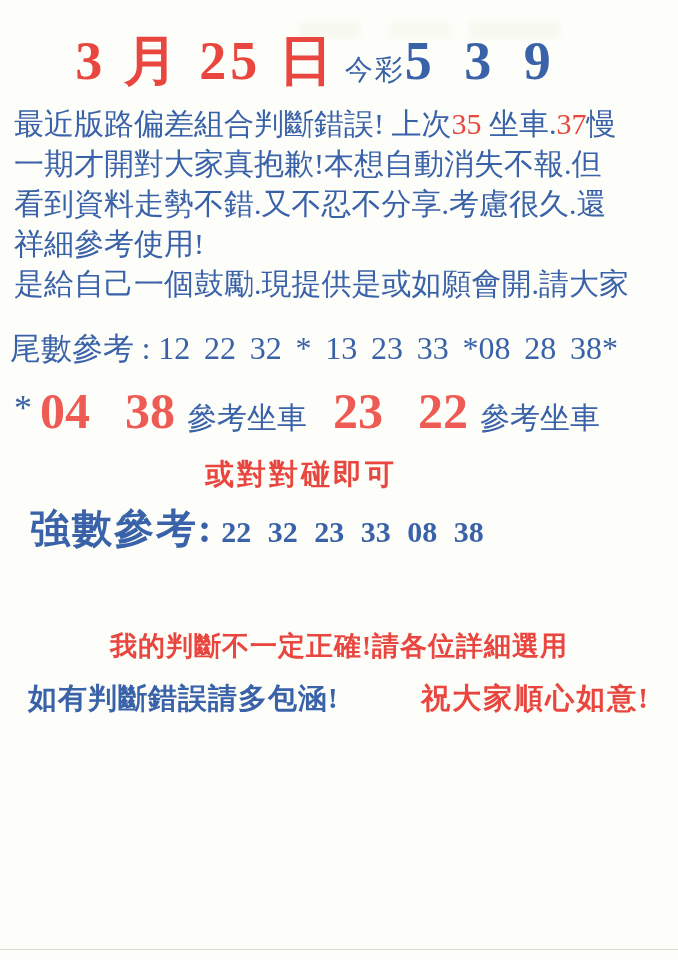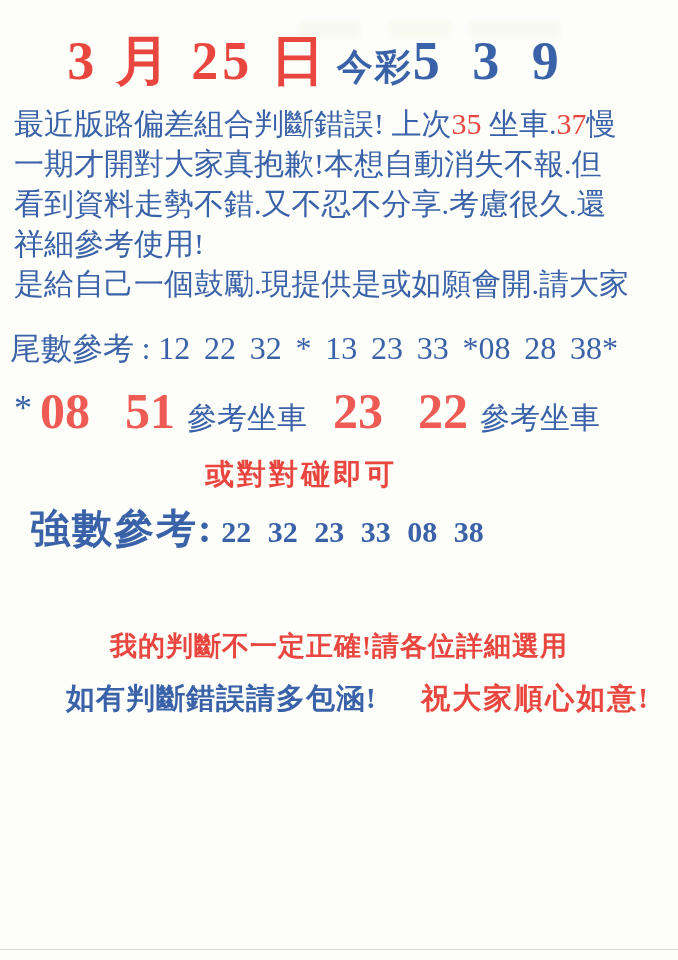--- a/index.html
+++ b/index.html
@@ -21,21 +21,21 @@
 
   
   .bleed{
     position:absolute;top:22px;left:300px;width:260px;height:16px;
     background:linear-gradient(90deg,#f7f8ee 0 60px,transparent 60px 90px,#f8f9ef 90px 150px,transparent 150px 170px,#f7f8ee 170px 240px);
     filter:blur(2px);opacity:.9;
   }
 
   .title{white-space:nowrap;text-align:center;transform:translateX(-26px);line-height:1;}
   .title .date{color:var(--red);font-size:54px;font-weight:bold;letter-spacing:4px;}
-  .title .brand{color:var(--blue);font-size:36px;font-weight:bold;margin-left:8px;letter-spacing:2px;}
+  .title .brand{color:var(--blue);font-size:28px;font-weight:normal;margin-left:8px;letter-spacing:2px;}
   .title .digits{color:var(--blue);font-size:54px;font-weight:bold;word-spacing:.35em;margin-left:0;}
 
   .intro{margin:16px 14px 0;color:var(--blue);font-size:30px;font-weight:500;}
   .intro .line{line-height:40px;white-space:nowrap;}
   .intro .hl{color:var(--red);margin-top:19px;}
 
   .strong-tail{margin-top:24px;text-align:center;color:var(--red-soft);
     font-size:50px;font-weight:bold;letter-spacing:4px;line-height:1;}
 
   .tail-ref{margin:28px 4px 0 10px;color:var(--blue);font-size:31px;font-weight:500;white-space:nowrap;line-height:1;}
@@ -50,21 +50,21 @@
     color:var(--red);font-size:29px;font-weight:bold;letter-spacing:3px;line-height:1;}
 
   .strong-nums{margin:20px 0 0 30px;white-space:nowrap;color:var(--blue);line-height:1;}
   .strong-nums .lbl{font-size:40px;font-weight:bold;letter-spacing:2px;}
   .strong-nums .vals{font-size:30px;font-weight:bold;word-spacing:.3em;margin-left:8px;}
 
   .disclaimer{margin-top:84px;text-align:center;color:var(--red);
     font-size:27px;font-weight:bold;letter-spacing:1px;line-height:1;}
 
   .last-row{display:flex;justify-content:space-between;align-items:baseline;
-    padding:0 28px;margin-top:24px;font-size:29px;font-weight:bold;line-height:1;margin-left:38px;}
+    padding:0 28px;margin-top:24px;font-size:29px;font-weight:bold;line-height:1;}
   .last-row .apology{color:var(--blue);letter-spacing:1px;}
   .last-row .blessing{color:var(--red);letter-spacing:2px;}
 
   .scan-line{position:absolute;left:0;right:0;top:949px;height:1px;background:var(--scan-line);}
 </style>
 </head>
 <body>
 
 <div class="sheet">
 
@@ -84,21 +84,21 @@
     <div class="line">是給自己一個鼓勵.現提供是或如願會開.請大家</div>
   </div>
 
 
   <div class="tail-ref">
     <span class="lbl">尾數參考 :</span>
     <span class="nums">12 22 32 * 13 23 33 *08 28 38*</span>
   </div>
 
   <div class="ride">
-    <span class="star">*</span><span class="big-num">08 51</span><span class="lbl">參考坐車</span><span class="big-num">23 22</span><span class="lbl">參考坐車</span>
+    <span class="star">*</span><span class="big-num">04 38</span><span class="lbl">參考坐車</span><span class="big-num">23 22</span><span class="lbl">參考坐車</span>
   </div>
 
   <div class="pair-note">或對對碰即可</div>
 
   <div class="strong-nums">
     <span class="lbl">強數參考:</span><span class="vals">22 32 23 33 08 38</span>
   </div>
 
   <div class="disclaimer">我的判斷不一定正確!請各位詳細選用</div>
 

